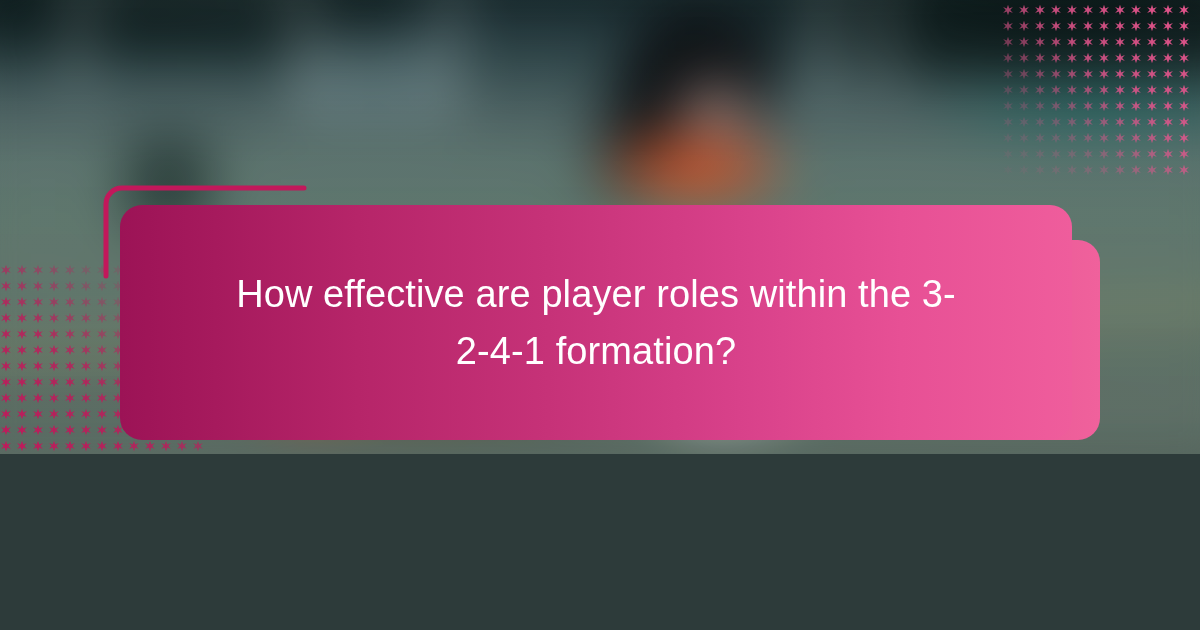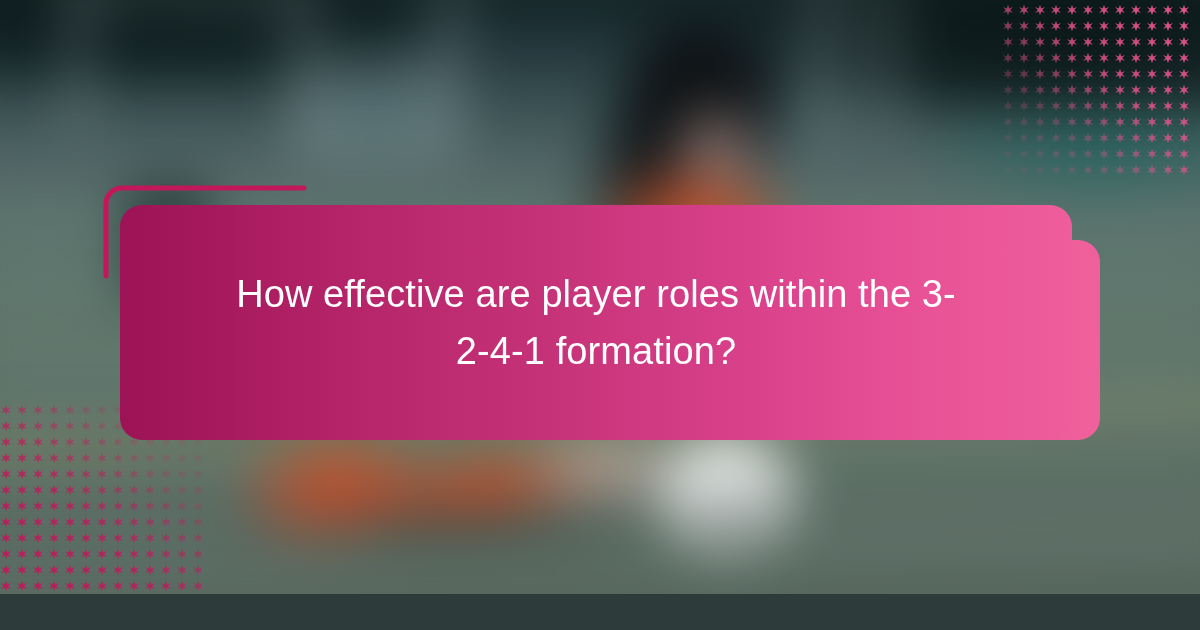--- a/index.html
+++ b/index.html
@@ -3,21 +3,21 @@
 <meta charset="utf-8">
 <style>
   html, body {
     margin: 0;
     padding: 0;
     background: #2d3b3a;
   }
   #stage {
     position: relative;
     width: 1200px;
-    height: 594px;
+    height: 454px;
     overflow: hidden;
     font-family: "Liberation Sans", "DejaVu Sans", sans-serif;
   }
 
   
   .bg-photo {
     position: absolute;
     inset: -40px;
     background-color: #5b6b63;
     overflow: hidden;

